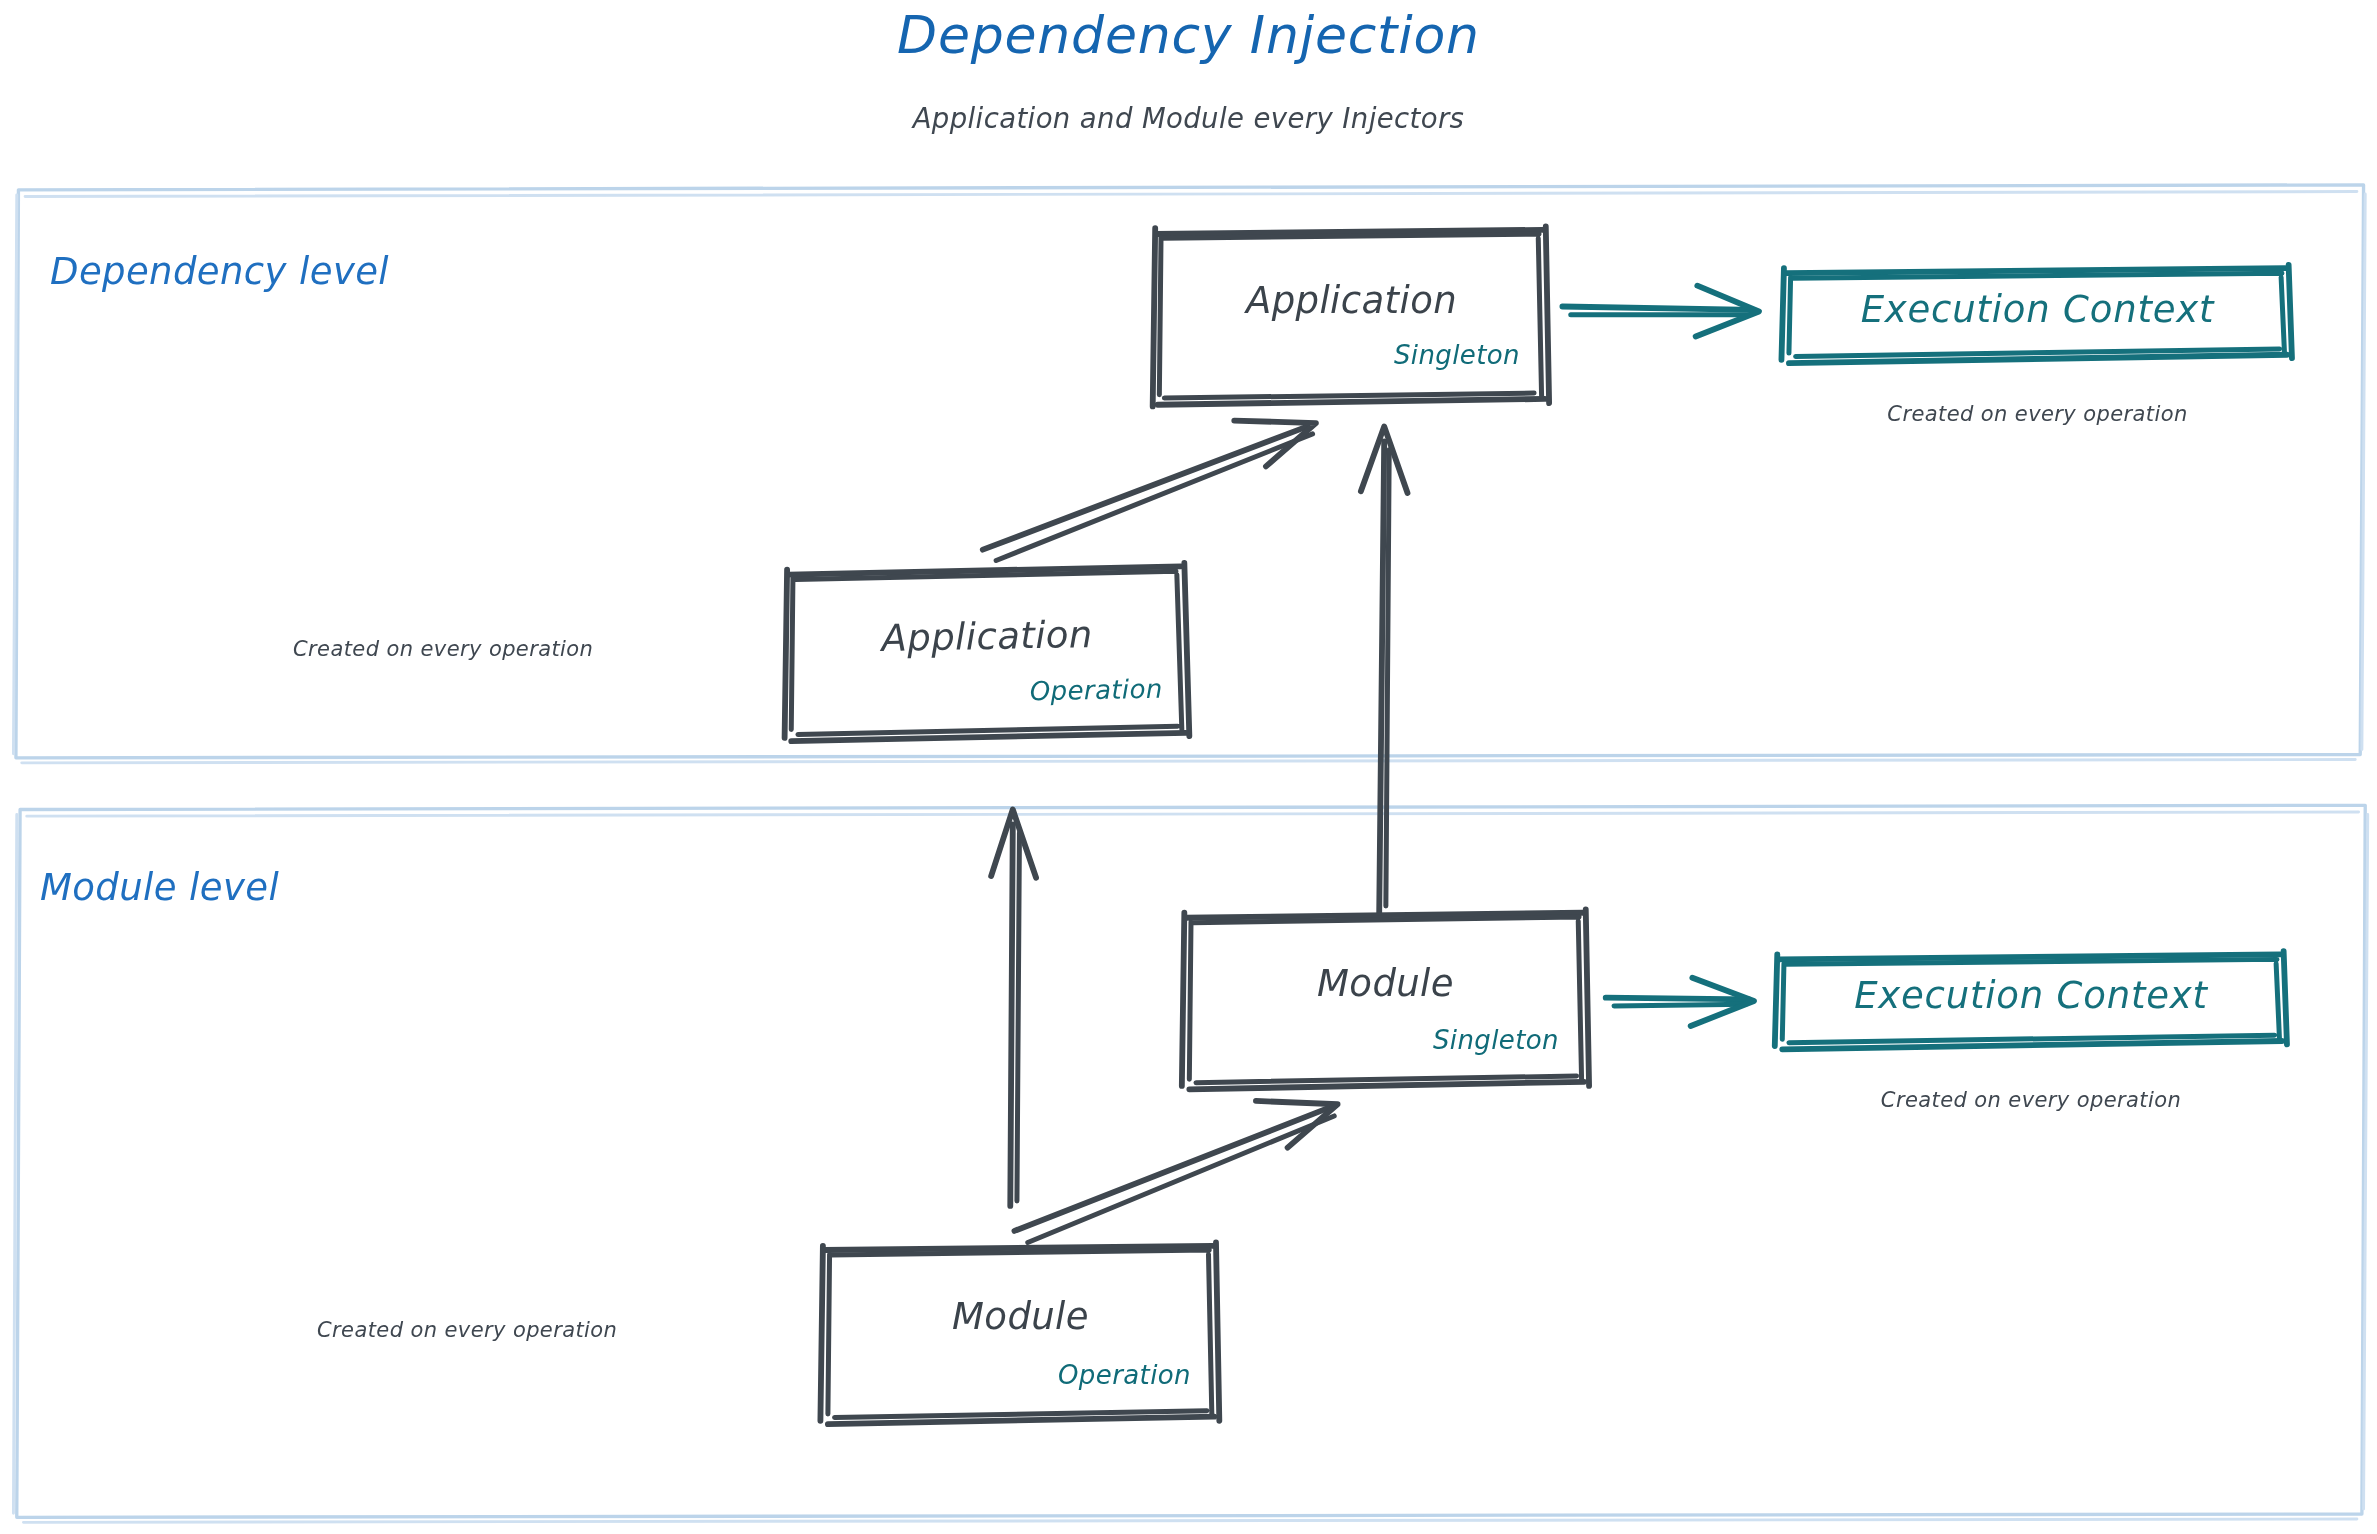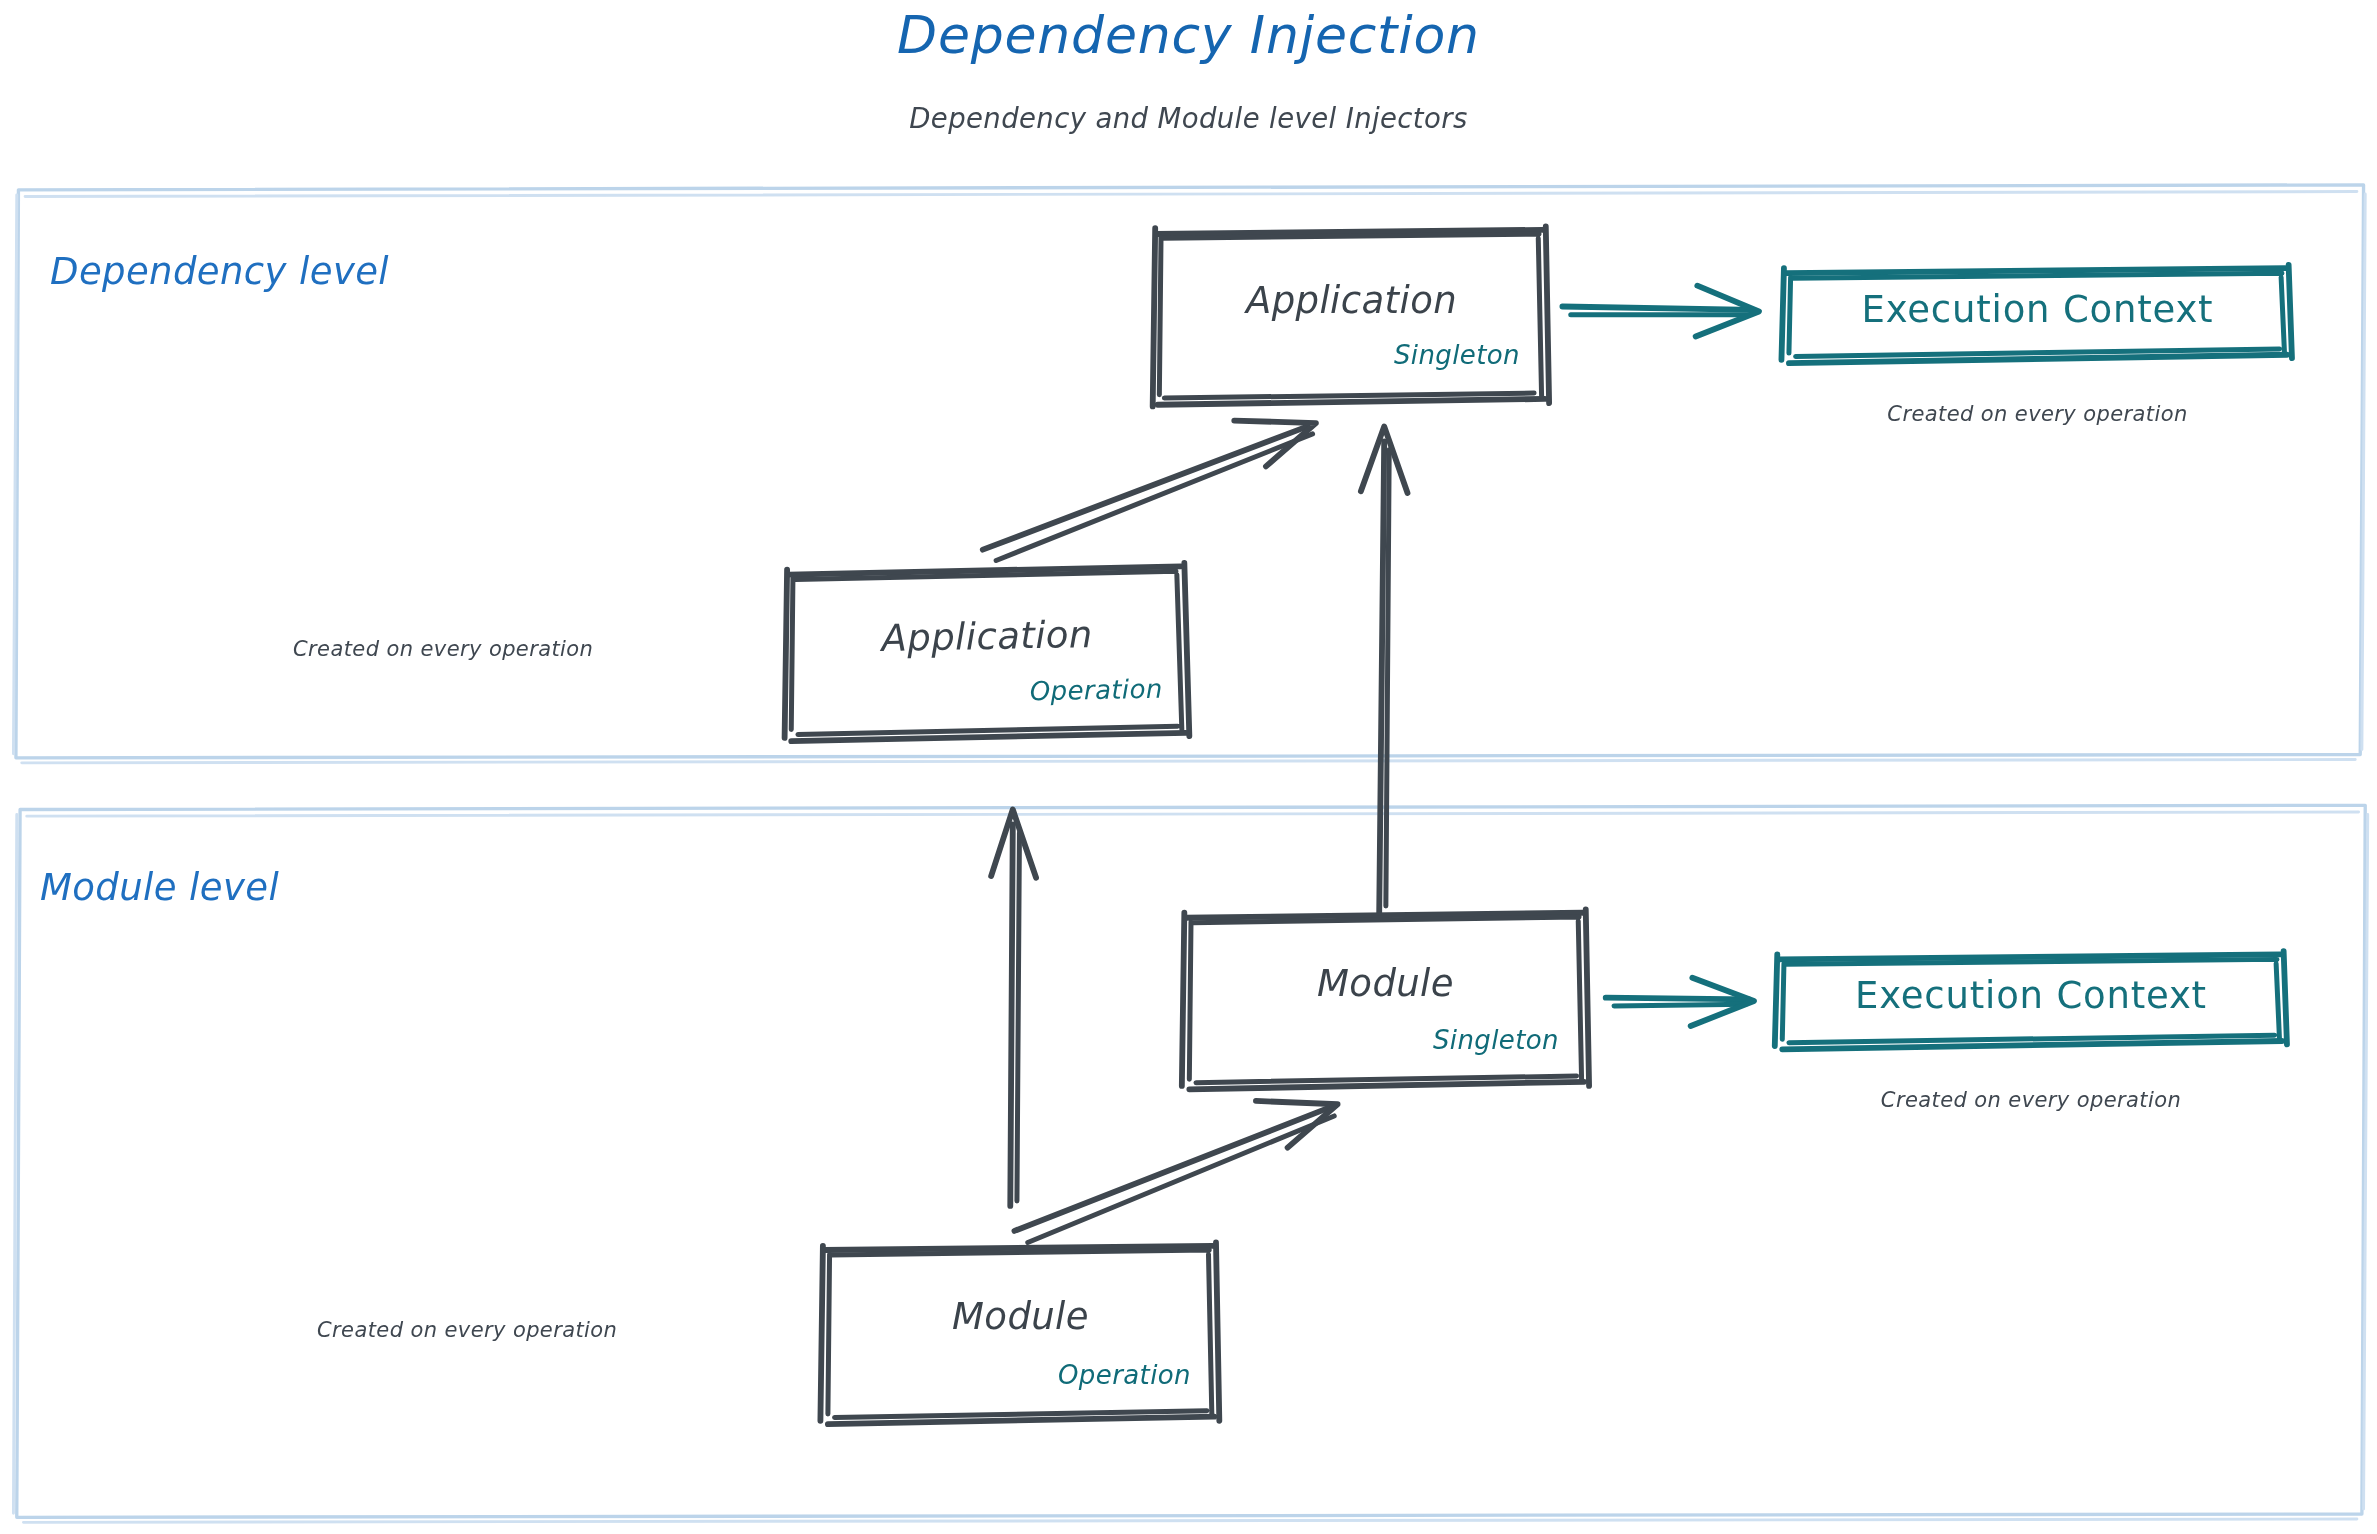--- a/index.html
+++ b/index.html
@@ -61,20 +61,21 @@
   .box-sub {
     font-size: 26px;
     color: #106b78;
     letter-spacing: 0.4px;
     font-style: italic;
   }
   .ctx-title {
     font-size: 37px;
     color: #15707c;
     letter-spacing: 0.8px;
+    font-style: italic;
   }
   .caption {
     font-size: 21px;
     color: #3f4750;
     letter-spacing: 0.4px;
     font-style: italic;
   }
   .center { text-align: center; }
 </style>
 </head>
@@ -183,21 +184,21 @@
     </g>
 
     <g>
       <path class="sk" d="M1218,1478 L1596,1330"></path>
       <path class="sk2" d="M1234,1492 L1602,1340"></path>
       <path class="sk" d="M1508,1322 L1606,1326 L1546,1378"></path>
     </g>
   </svg>
 
   <div class="txt title center" style="left:0; top:5px; width:2377px;">Dependency Injection</div>
-  <div class="txt subtitle center" style="left:0; top:102px; width:2377px;">Dependency and Module level Injectors</div>
+  <div class="txt subtitle center" style="left:0; top:102px; width:2377px;">Application and Module every Injectors</div>
 
   <div class="txt group-label" style="left:50px; top:250px;">Dependency level</div>
   <div class="txt group-label" style="left:40px; top:866px;">Module level</div>
 
   <div style="position:absolute; left:1153px; top:227px; width:397px; height:180px;">
     <div class="txt box-title center" style="left:0; top:52px; width:397px;">Application</div>
     <div class="txt box-sub" style="left:0; top:113px; width:367px; text-align:right;">Singleton</div>
   </div>
 
   <div style="position:absolute; left:785px; top:565px; width:405px; height:177px; transform:rotate(-1.1deg); transform-origin:50% 50%;">

